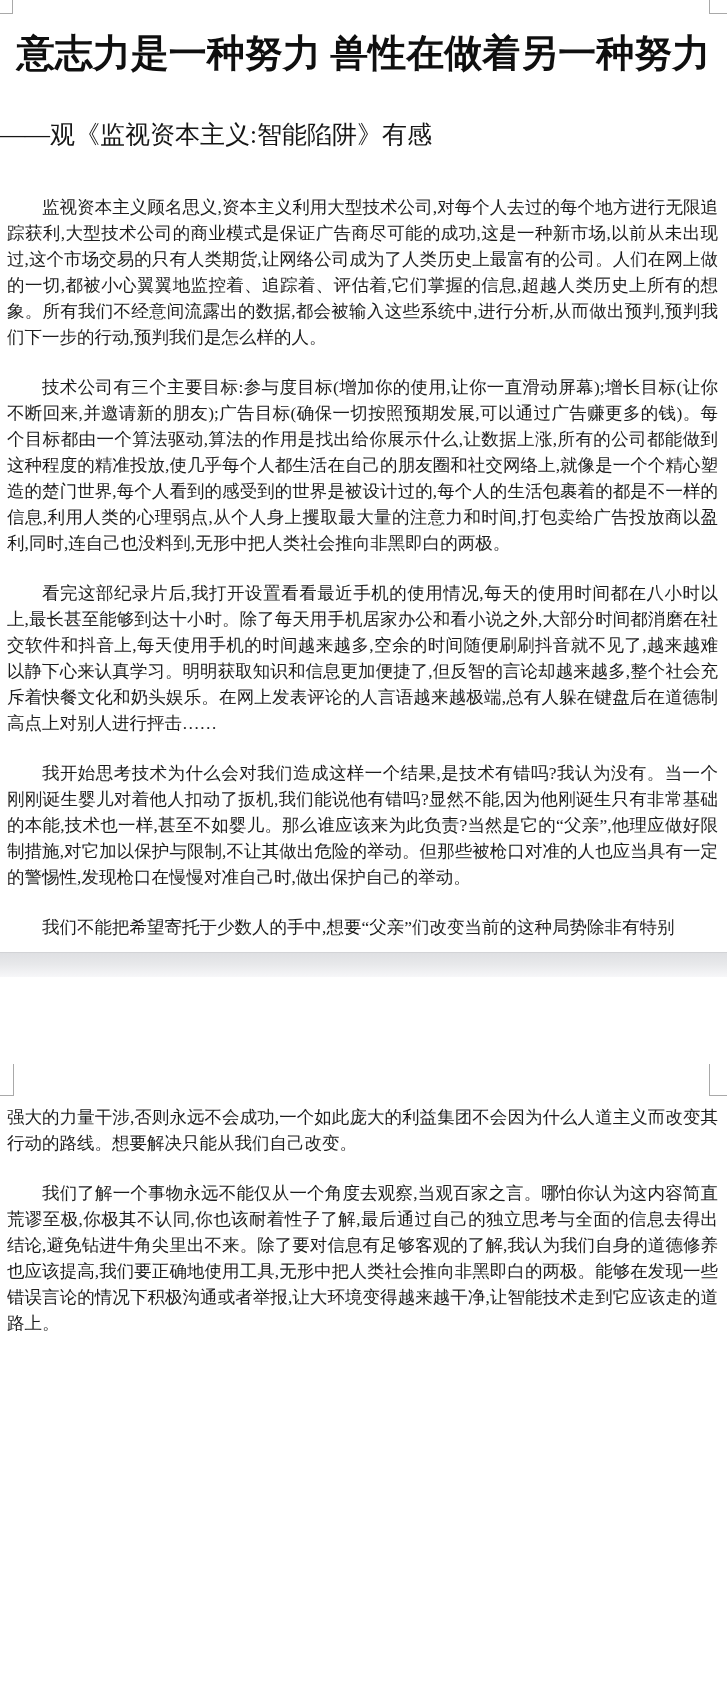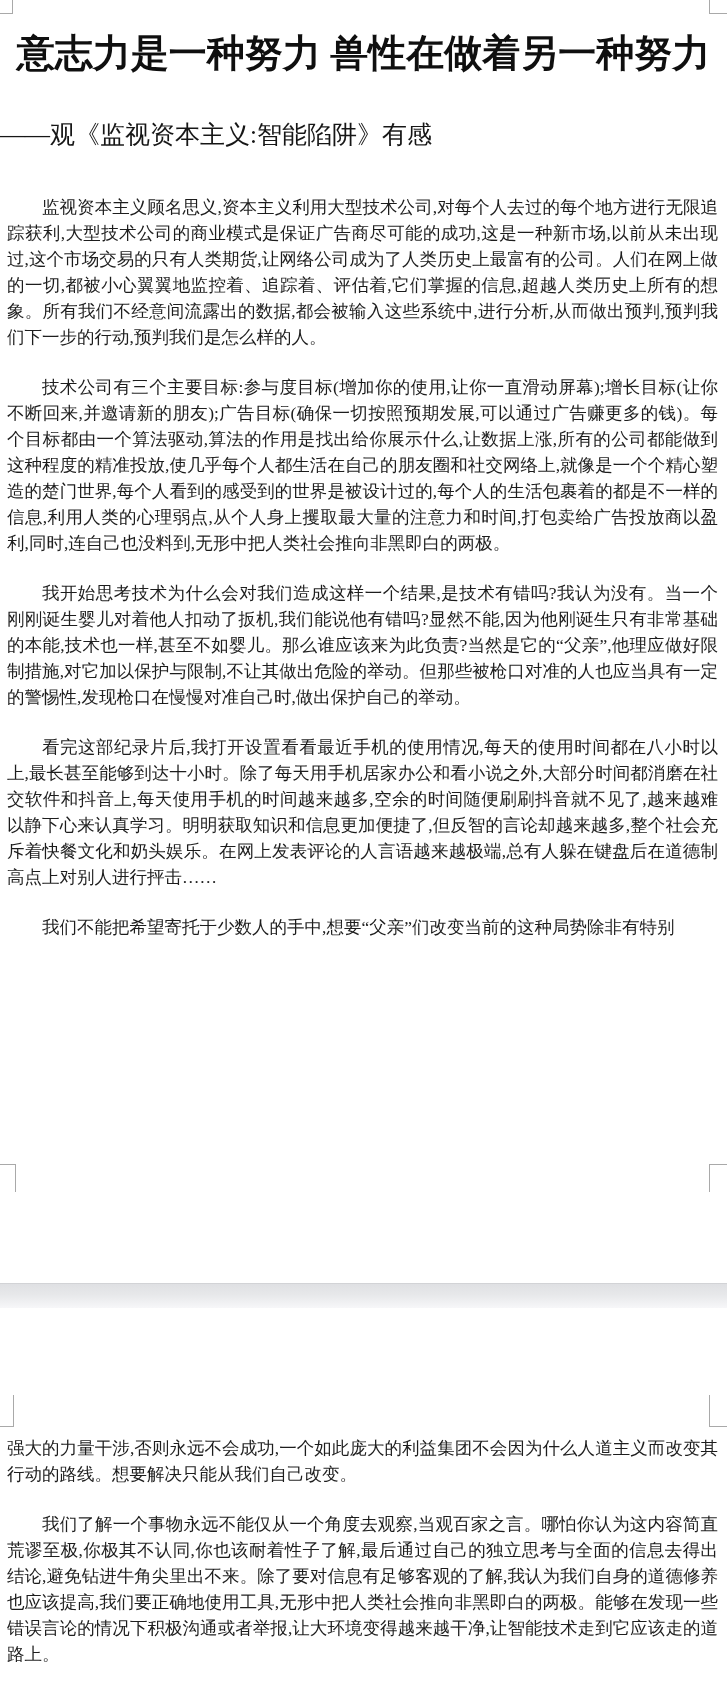--- a/index.html
+++ b/index.html
@@ -7,21 +7,21 @@
   html, body { margin: 0; padding: 0; }
   body {
     width: 727px;
     background: #ffffff;
     font-family: "Liberation Serif", "DejaVu Serif", serif;
     color: var(--ink);
   }
   .canvas { width: 727px; }
 
   .page { position: relative; background: #ffffff; overflow: hidden; }
-  .page-1 { height: 1283px; }
+  .page-1 { height: 952px; }
   .page-2 { height: 378px; }
 
   .page-gap {
     height: 25px;
     background: linear-gradient(180deg, #dfe0e3 0%, #e7e8ea 45%, #f7f7f9 100%);
     border-top: 1px solid #d2d3d6;
   }
 
   
   .cm { position: absolute; }
@@ -73,22 +73,22 @@
     <div class="cm cm-tr1"></div>
     <div class="cm cm-bl1"></div>
     <div class="cm cm-br1"></div>
 
     <h1 class="doc-title">意志力是一种努力 兽性在做着另一种努力</h1>
     <div class="doc-subtitle">——观《监视资本主义:智能陷阱》有感</div>
 
     <div class="body-text">
       <p>监视资本主义顾名思义,资本主义利用大型技术公司,对每个人去过的每个地方进行无限追踪获利,大型技术公司的商业模式是保证广告商尽可能的成功,这是一种新市场,以前从未出现过,这个市场交易的只有人类期货,让网络公司成为了人类历史上最富有的公司。人们在网上做的一切,都被小心翼翼地监控着、追踪着、评估着,它们掌握的信息,超越人类历史上所有的想象。所有我们不经意间流露出的数据,都会被输入这些系统中,进行分析,从而做出预判,预判我们下一步的行动,预判我们是怎么样的人。</p>
       <p>技术公司有三个主要目标:参与度目标(增加你的使用,让你一直滑动屏幕);增长目标(让你不断回来,并邀请新的朋友);广告目标(确保一切按照预期发展,可以通过广告赚更多的钱)。每个目标都由一个算法驱动,算法的作用是找出给你展示什么,让数据上涨,所有的公司都能做到这种程度的精准投放,使几乎每个人都生活在自己的朋友圈和社交网络上,就像是一个个精心塑造的楚门世界,每个人看到的感受到的世界是被设计过的,每个人的生活包裹着的都是不一样的信息,利用人类的心理弱点,从个人身上攫取最大量的注意力和时间,打包卖给广告投放商以盈利,同时,连自己也没料到,无形中把人类社会推向非黑即白的两极。</p>
+      <p>看完这部纪录片后,我打开设置看看最近手机的使用情况,每天的使用时间都在八小时以上,最长甚至能够到达十小时。除了每天用手机居家办公和看小说之外,大部分时间都消磨在社交软件和抖音上,每天使用手机的时间越来越多,空余的时间随便刷刷抖音就不见了,越来越难以静下心来认真学习。明明获取知识和信息更加便捷了,但反智的言论却越来越多,整个社会充斥着快餐文化和奶头娱乐。在网上发表评论的人言语越来越极端,总有人躲在键盘后在道德制高点上对别人进行抨击……</p>
       <p>我开始思考技术为什么会对我们造成这样一个结果,是技术有错吗?我认为没有。当一个刚刚诞生婴儿对着他人扣动了扳机,我们能说他有错吗?显然不能,因为他刚诞生只有非常基础的本能,技术也一样,甚至不如婴儿。那么谁应该来为此负责?当然是它的“父亲”,他理应做好限制措施,对它加以保护与限制,不让其做出危险的举动。但那些被枪口对准的人也应当具有一定的警惕性,发现枪口在慢慢对准自己时,做出保护自己的举动。</p>
-      <p>看完这部纪录片后,我打开设置看看最近手机的使用情况,每天的使用时间都在八小时以上,最长甚至能够到达十小时。除了每天用手机居家办公和看小说之外,大部分时间都消磨在社交软件和抖音上,每天使用手机的时间越来越多,空余的时间随便刷刷抖音就不见了,越来越难以静下心来认真学习。明明获取知识和信息更加便捷了,但反智的言论却越来越多,整个社会充斥着快餐文化和奶头娱乐。在网上发表评论的人言语越来越极端,总有人躲在键盘后在道德制高点上对别人进行抨击……</p>
       <p>我们不能把希望寄托于少数人的手中,想要“父亲”们改变当前的这种局势除非有特别</p>
     </div>
   </div>
 
   <div class="page-gap"></div>
 
   <div class="page page-2">
     <div class="cm cm-tl2"></div>
     <div class="cm cm-tr2"></div>
 

